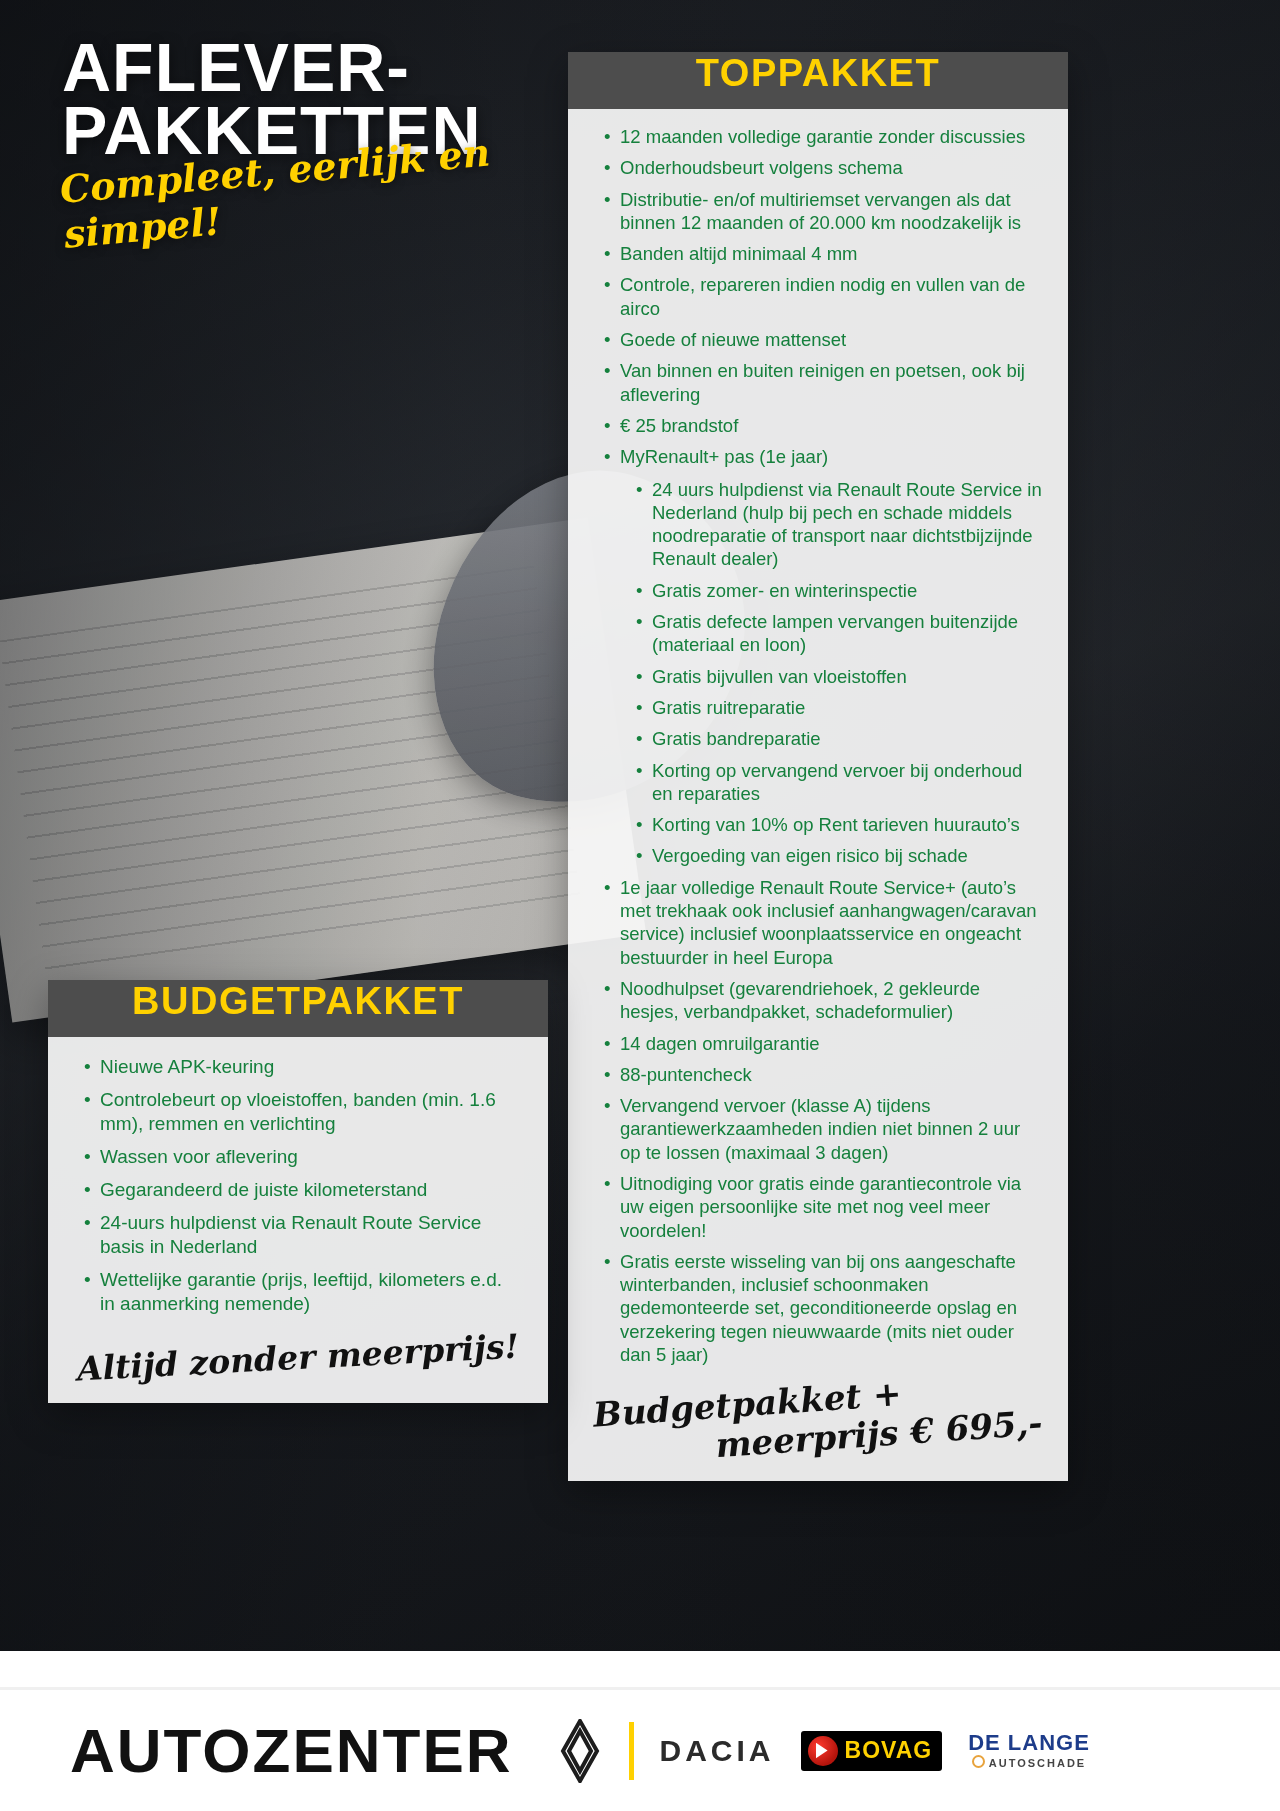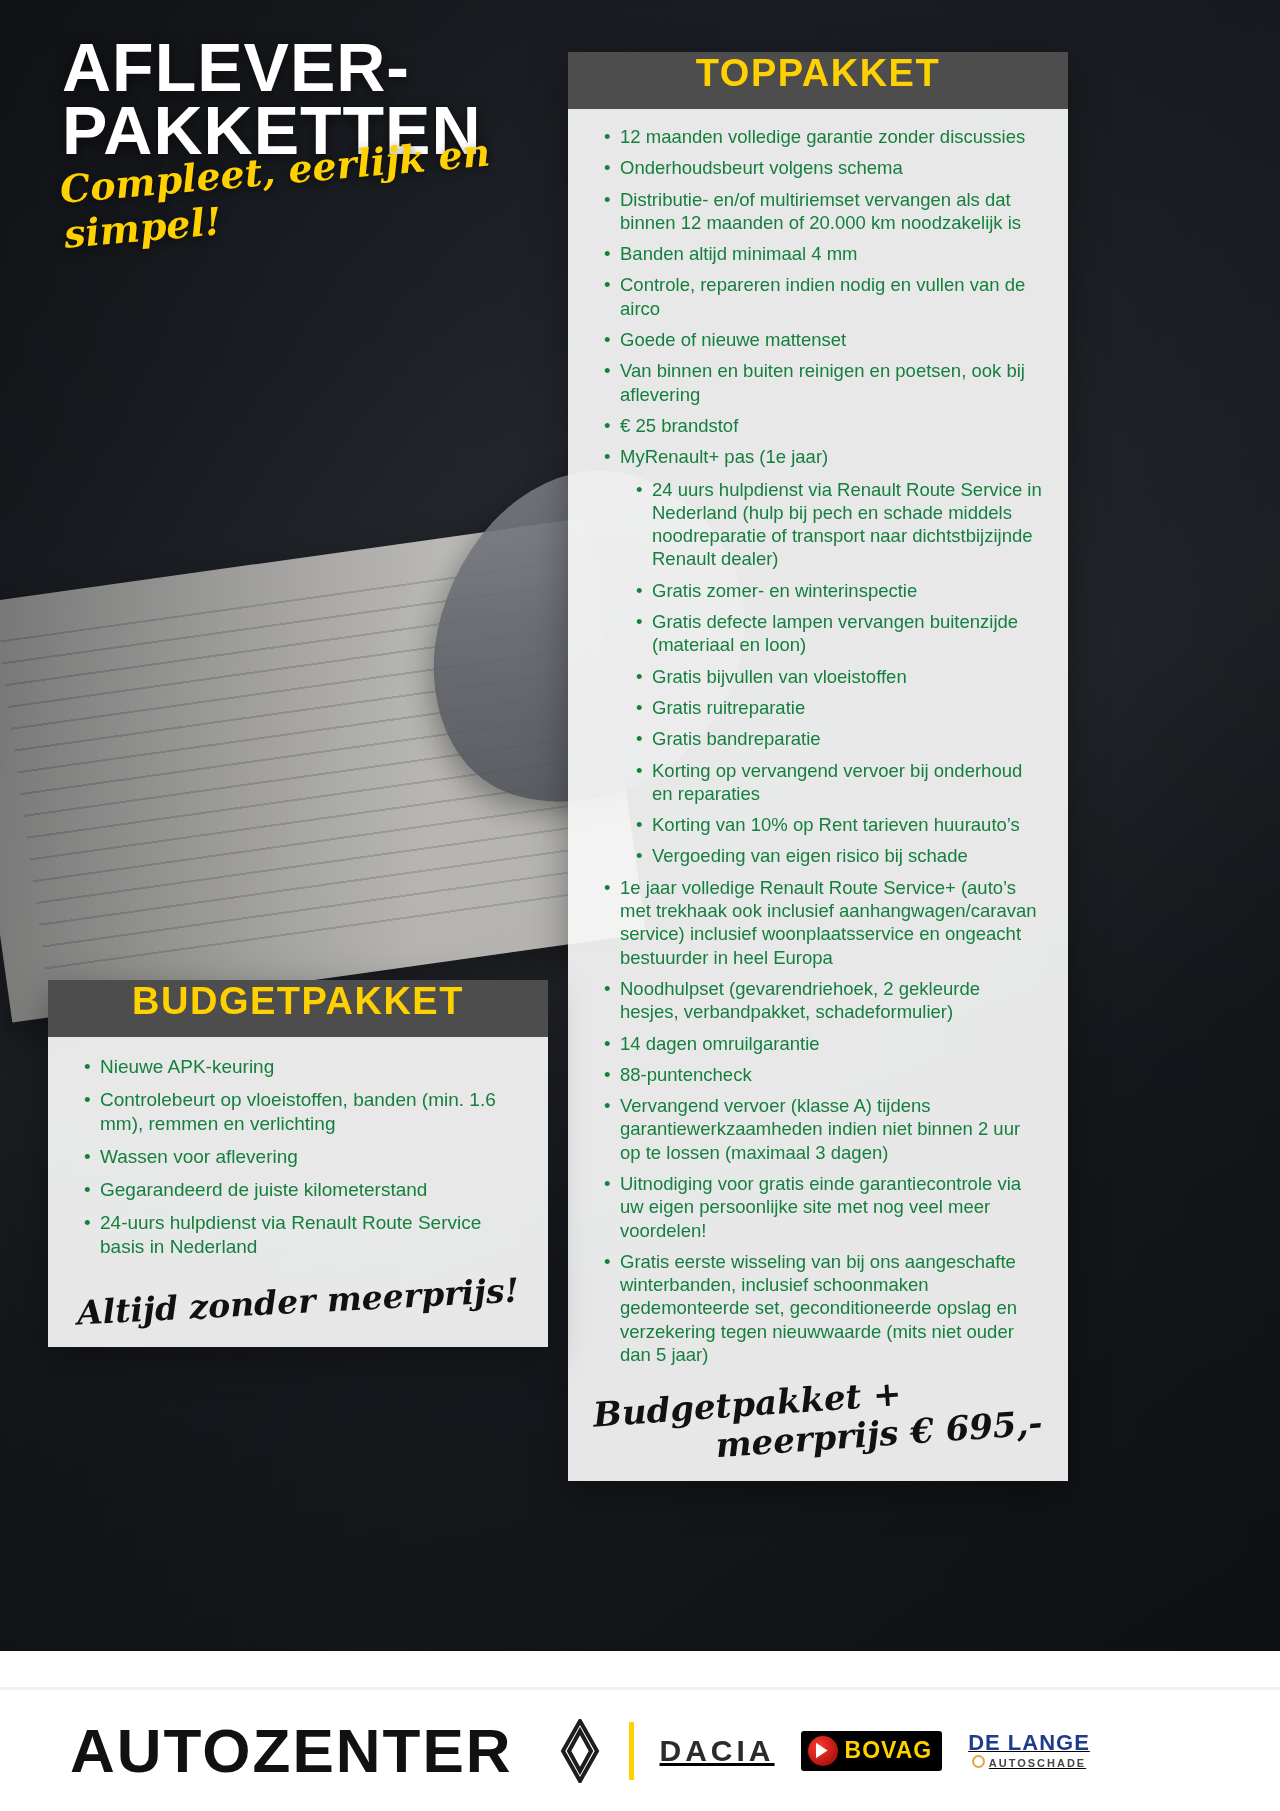--- a/index.html
+++ b/index.html
@@ -199,21 +199,20 @@
     font-weight: 800;
     letter-spacing: 2px;
     color: #111;
     flex: 0 0 auto;
   }
   .footer .logos {
     display: flex;
     align-items: center;
     gap: 26px;
     margin-left: 44px;
-    text-decoration: underline;
   }
   .renault-diamond {
     width: 46px; height: 64px;
     position: relative;
   }
   .renault-diamond svg { display: block; }
   .divider {
     width: 5px; height: 58px;
     background: #ffd100;
   }
@@ -325,20 +324,21 @@
 
   <div class="card" id="budget-card">
     <div class="card-header">BUDGETPAKKET</div>
     <div class="card-body">
       <ul class="bullets">
         <li>Nieuwe APK-keuring</li>
         <li>Controlebeurt op vloeistoffen, banden (min. 1.6 mm), remmen en verlichting</li>
         <li>Wassen voor aflevering</li>
         <li>Gegarandeerd de juiste kilometerstand</li>
         <li>24-uurs hulpdienst via Renault Route Service basis in Nederland</li>
+        <li>Wettelijke garantie (prijs, leeftijd, kilometers e.d. in aanmerking nemende)</li>
       </ul>
     </div>
     <div class="price-script script">Altijd zonder meerprijs!</div>
   </div>
 
   <div class="footer">
     <div class="brand">AUTOZENTER</div>
     <div class="logos">
       <span class="renault-diamond">
         <svg width="46" height="64" viewBox="0 0 46 64" aria-hidden="true">

